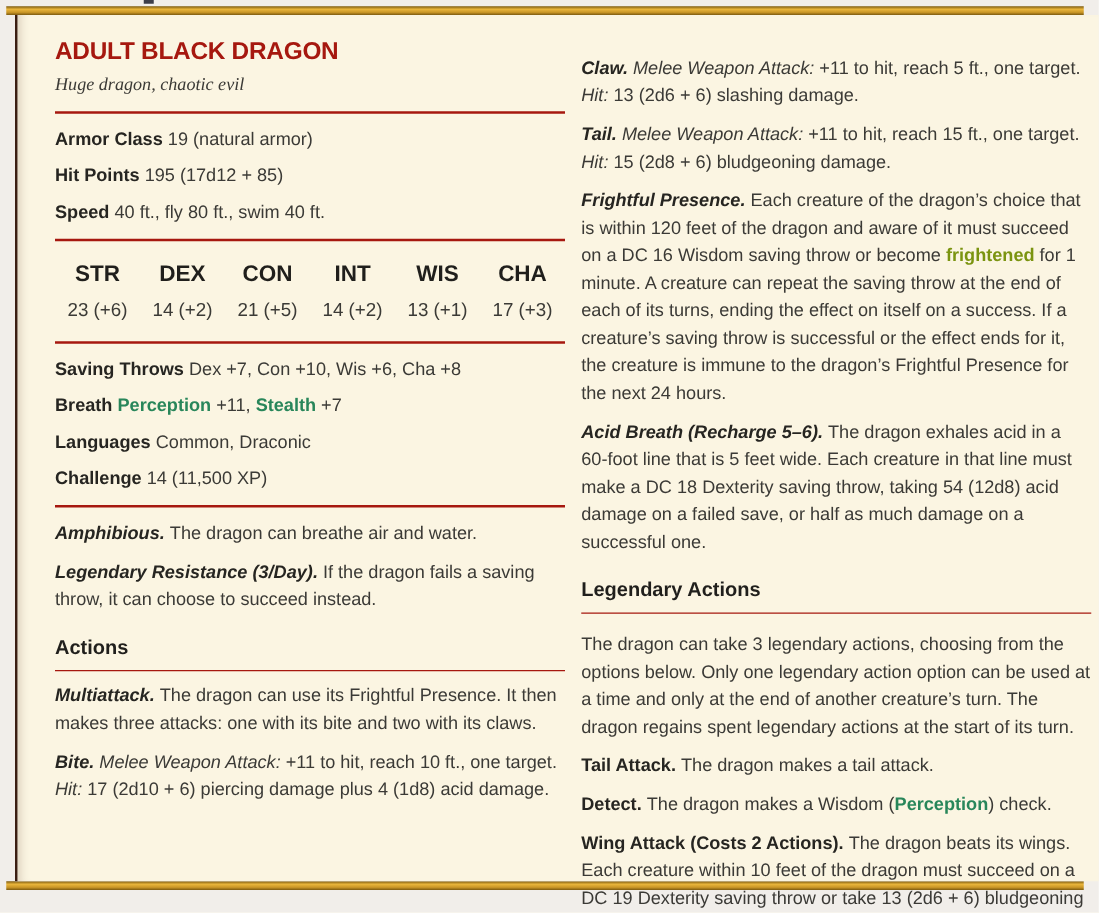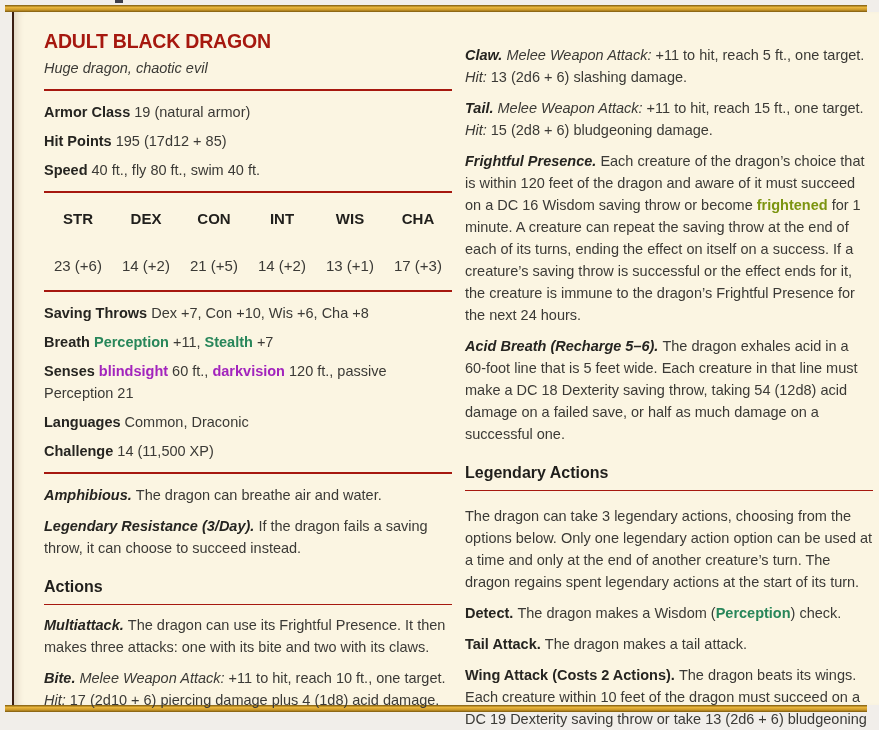--- a/index.html
+++ b/index.html
@@ -35,28 +35,28 @@
     border-left:2px solid #3a1e12;
     box-shadow:inset 8px 0 8px -6px rgba(60,30,10,.18), inset -2px 0 0 rgba(120,100,60,.12);
     padding-left:16px;
   }
   .cols{display:flex;gap:13px;padding:16px 10px 0 14px;}
   .col{width:408px;flex:0 0 408px;}
   .title{
     margin:2px 0 0;font-size:19.5px;line-height:23px;font-weight:bold;
     color:var(--accent-red);letter-spacing:-0.2px;
   }
-  .subtitle{margin:4px 0 0;font-style:italic;}
+  .subtitle{margin:4px 0 0;font-style:italic;font-family:Liberation Serif, serif;}
   .rule-thick{height:2px;background:var(--accent-red);margin:10px 0;}
   .rule-thin{height:1px;background:var(--accent-red);margin:7px 0 2px;}
   p.para{margin:9px 0;}
   p.prop{margin:7px 0;}
   .abilities{display:flex;margin:15px 0 13px;}
   .ability{flex:1;text-align:center;}
-  .ab-name{font-weight:bold;color:var(--heading);font-size:15px;margin-bottom:25px;}
+  .ab-name{font-weight:bold;color:var(--heading);font-size:18px;margin-bottom:8px;}
   .ab-val{font-size:15px;}
   h2.section{
     margin:18px 0 0;font-size:16px;line-height:20px;font-weight:bold;color:var(--heading);
   }
   .seg-n{}
   .seg-b{font-weight:bold;color:#262521;}
   .seg-i{font-style:italic;}
   .seg-bi{font-weight:bold;font-style:italic;color:#262521;}
   .seg-link{font-weight:bold;color:var(--link-green);cursor:pointer;}
   .seg-linkv{font-weight:bold;color:var(--link-purple);cursor:pointer;}
@@ -108,21 +108,20 @@
           <div class="ability">
             <div class="ab-name">CHA</div>
             <div class="ab-val">17 (+3)</div>
           </div>
         </div>
 
         <div class="rule-thick"></div>
 
         <p class="prop"><span class="seg-b">Saving Throws </span><span class="seg-n">Dex +7, Con +10, Wis +6, Cha +8</span></p>
         <p class="prop"><span class="seg-b">Breath </span><span class="seg-link">Perception</span><span class="seg-n"> +11, </span><span class="seg-link">Stealth</span><span class="seg-n"> +7</span></p>
-        <p class="prop"><span class="seg-b">Senses </span><span class="seg-linkv">blindsight</span><span class="seg-n"> 60 ft., </span><span class="seg-linkv">darkvision</span><span class="seg-n"> 120 ft., passive Perception 21</span></p>
         <p class="prop"><span class="seg-b">Languages </span><span class="seg-n">Common, Draconic</span></p>
         <p class="prop"><span class="seg-b">Challenge </span><span class="seg-n">14 (11,500 XP)</span></p>
 
         <div class="rule-thick"></div>
 
         <p class="para"><span class="seg-bi">Amphibious. </span><span class="seg-n">The dragon can breathe air and water.</span></p>
         <p class="para"><span class="seg-bi">Legendary Resistance (3/Day). </span><span class="seg-n">If the dragon fails a saving throw, it can choose to succeed instead.</span></p>
 
         <h2 class="section">Actions</h2>
         <div class="rule-thin"></div>
@@ -134,20 +133,20 @@
       <div class="col">
         <p class="para" style="margin-top:16px"><span class="seg-bi">Claw. </span><span class="seg-i">Melee Weapon Attack: </span><span class="seg-n">+11 to hit, reach 5 ft., one target. </span><span class="seg-i">Hit: </span><span class="seg-n">13 (2d6 + 6) slashing damage.</span></p>
         <p class="para"><span class="seg-bi">Tail. </span><span class="seg-i">Melee Weapon Attack: </span><span class="seg-n">+11 to hit, reach 15 ft., one target. </span><span class="seg-i">Hit: </span><span class="seg-n">15 (2d8 + 6) bludgeoning damage.</span></p>
         <p class="para"><span class="seg-bi">Frightful Presence. </span><span class="seg-n">Each creature of the dragon’s choice that is within 120 feet of the dragon and aware of it must succeed on a DC 16 Wisdom saving throw or become </span><span class="seg-linko">frightened</span><span class="seg-n"> for 1 minute. A creature can repeat the saving throw at the end of each of its turns, ending the effect on itself on a success. If a creature’s saving throw is successful or the effect ends for it, the creature is immune to the dragon’s Frightful Presence for the next 24 hours.</span></p>
         <p class="para"><span class="seg-bi">Acid Breath (Recharge 5–6). </span><span class="seg-n">The dragon exhales acid in a 60-foot line that is 5 feet wide. Each creature in that line must make a DC 18 Dexterity saving throw, taking 54 (12d8) acid damage on a failed save, or half as much damage on a successful one.</span></p>
 
         <h2 class="section">Legendary Actions</h2>
         <div class="rule-thin"></div>
 
         <p class="para" style="margin-top:14px"><span class="seg-n">The dragon can take 3 legendary actions, choosing from the options below. Only one legendary action option can be used at a time and only at the end of another creature’s turn. The dragon regains spent legendary actions at the start of its turn.</span></p>
+        <p class="para"><span class="seg-b">Tail Attack. </span><span class="seg-n">The dragon makes a tail attack.</span></p>
         <p class="para"><span class="seg-b">Detect. </span><span class="seg-n">The dragon makes a Wisdom (</span><span class="seg-link">Perception</span><span class="seg-n">) check.</span></p>
-        <p class="para"><span class="seg-b">Tail Attack. </span><span class="seg-n">The dragon makes a tail attack.</span></p>
         <p class="para"><span class="seg-b">Wing Attack (Costs 2 Actions). </span><span class="seg-n">The dragon beats its wings. Each creature within 10 feet of the dragon must succeed on a DC 19 Dexterity saving throw or take 13 (2d6 + 6) bludgeoning damage and be knocked </span><span class="seg-linko">prone</span><span class="seg-n">. The dragon can then fly up to half its flying speed.</span></p>
       </div>
 
     </div>
   </div>
 </div>
 
 </body></html>

